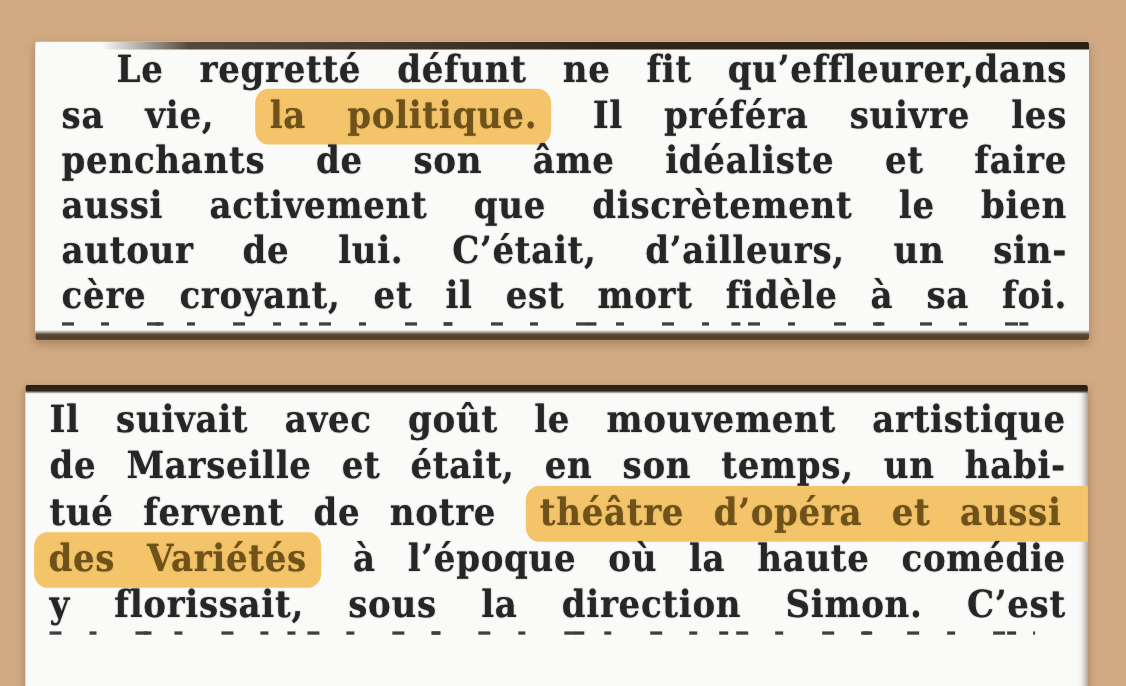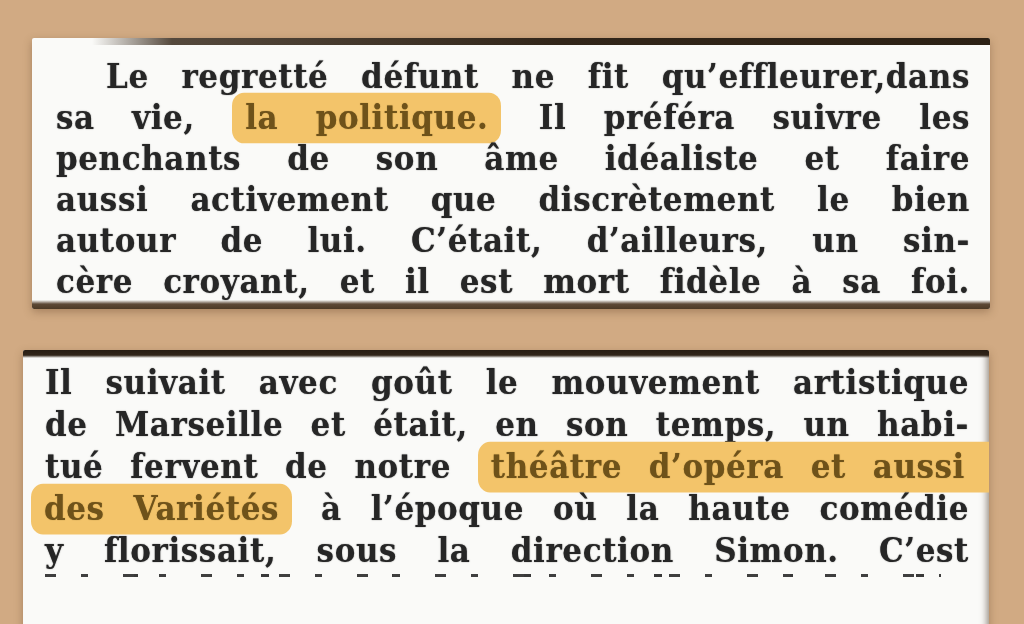--- a/index.html
+++ b/index.html
@@ -35,21 +35,21 @@
     content: "";
     position: absolute;
     bottom: 0; left: 0; right: 0;
     height: 9px;
     pointer-events: none;
     z-index: 3;
   }
   #panel1 {
     left: 32px; top: 38px;
     width: 958px; height: 271px;
-    padding: 18px 20px 0 24px;
+    padding: 6px 20px 0 24px;
     box-sizing: border-box;
   }
   #panel1::before {
     background: linear-gradient(90deg, rgba(56,42,28,0) 0, rgba(56,42,28,0) 60px, rgba(56,42,28,0.85) 140px, #32261a 55%, #2c2115 100%);
     height: 7px;
   }
   #panel1::after {
     background: linear-gradient(0deg, #4d3a26 0, #5d4936 55%, rgba(93,73,54,0) 100%);
   }
   #panel2 {

